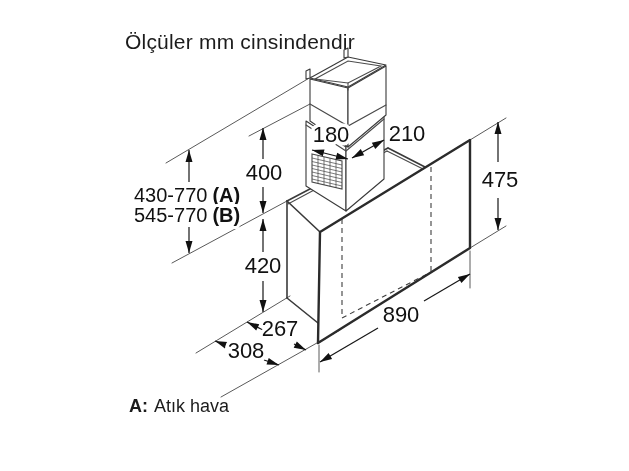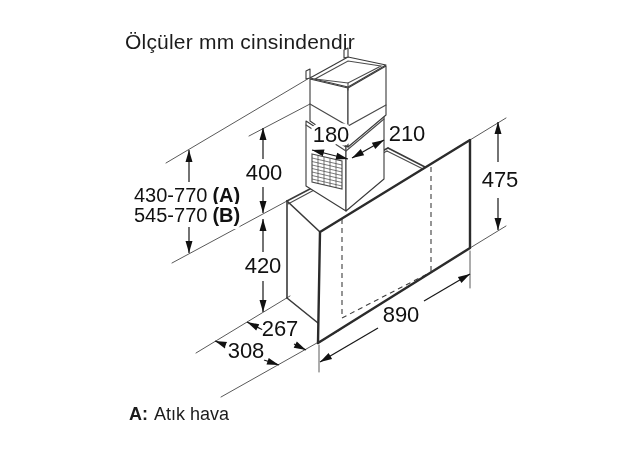--- a/index.html
+++ b/index.html
@@ -1,21 +1,21 @@
 <!DOCTYPE html>
 <html><head>
 <meta charset="utf-8">
 <style>
   html,body{margin:0;padding:0;background:#fff;}
   .stage{position:relative;width:629px;height:471px;background:#ffffff;overflow:hidden;
          font-family:"Liberation Sans",sans-serif;}
   .title{position:absolute;left:125px;top:30px;font-size:21px;color:#1c1c1c;
          letter-spacing:0.2px;white-space:nowrap;}
   .legend{position:absolute;left:129px;top:395px;font-size:18px;color:#1c1c1c;line-height:22px;}
-  .legend .row{white-space:nowrap;margin-top:8px;}
+  .legend .row{white-space:nowrap;}
   .legend .key{font-weight:bold;margin-right:6px;}
   svg{position:absolute;left:0;top:0;}
   .thin{stroke:#4a4a4a;stroke-width:1.1;fill:none;stroke-linecap:round;}
   .ext{stroke:#5a5a5a;stroke-width:1;fill:none;stroke-linecap:round;}
   .med{stroke:#3a3a3a;stroke-width:1.6;fill:none;stroke-linejoin:round;stroke-linecap:round;}
   .bold{stroke:#2b2b2b;stroke-width:2.4;fill:none;stroke-linejoin:round;}
   .face{fill:#ffffff;stroke:#3a3a3a;stroke-width:1.1;stroke-linejoin:round;}
   .hidden-edge{stroke:#3f3f3f;stroke-width:1.1;fill:none;stroke-dasharray:5 4;}
   .dim{stroke:#161616;stroke-width:1.2;fill:none;stroke-linecap:butt;}
   .grille-line{stroke:#444;stroke-width:0.7;fill:none;}

